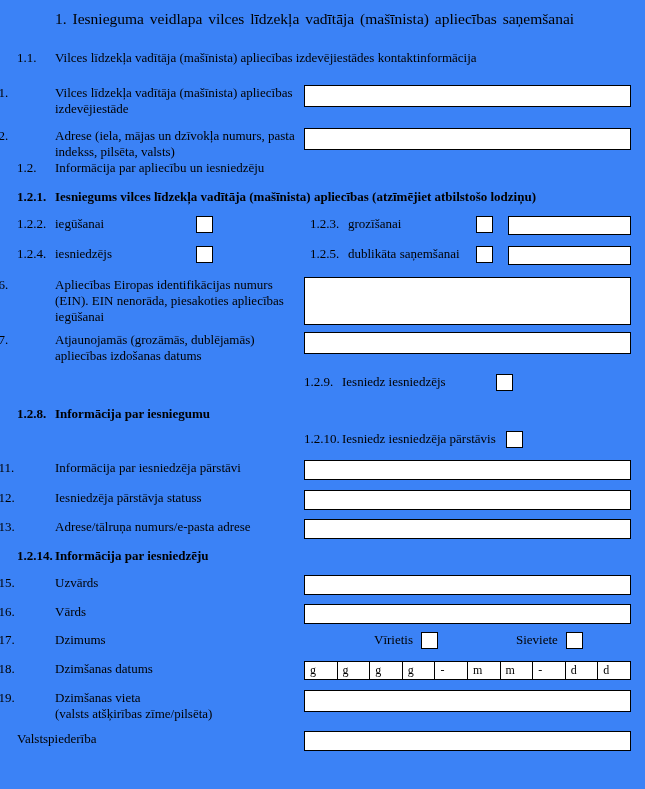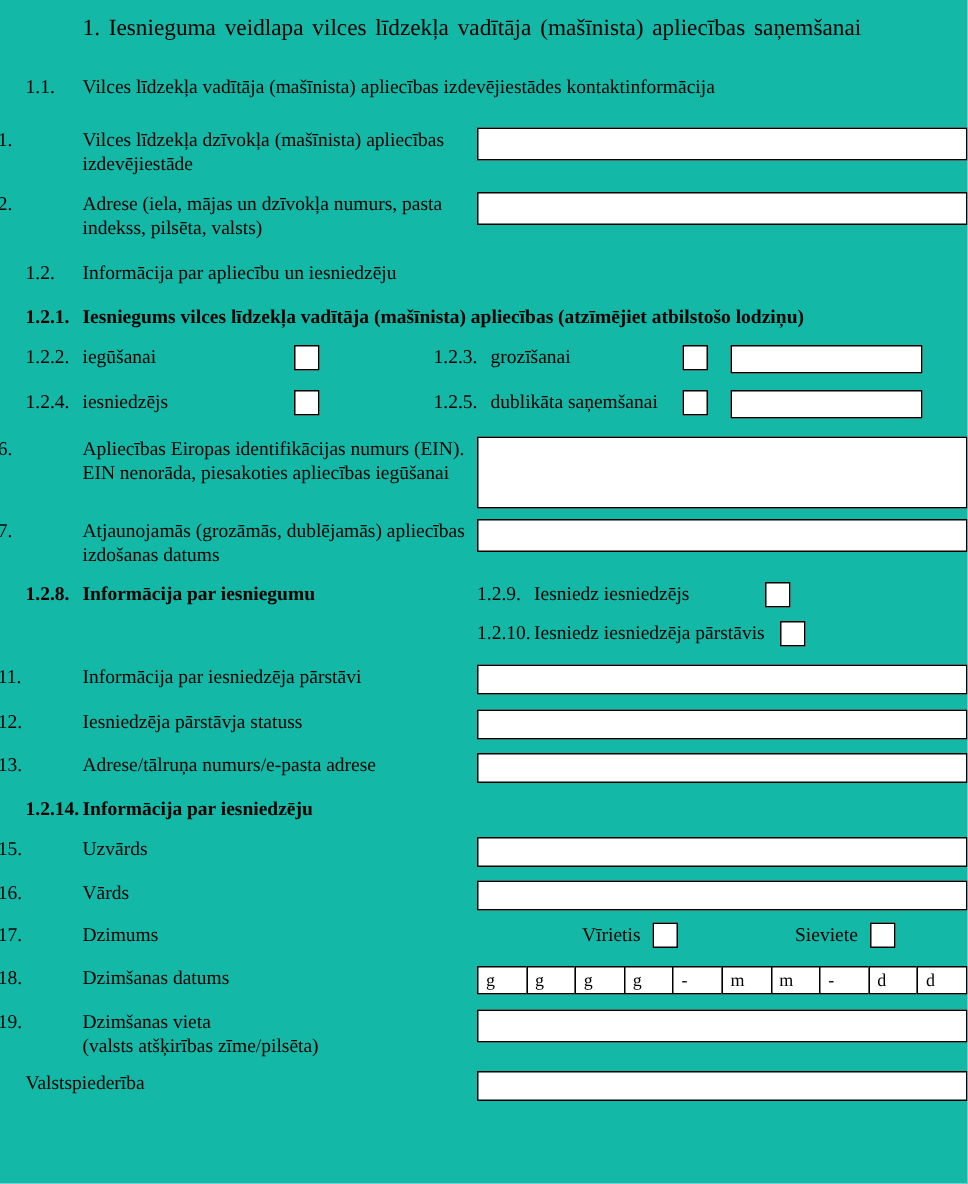--- a/index.html
+++ b/index.html
@@ -1,77 +1,77 @@
 <!DOCTYPE html>
 <html lang="lv"><head>
 <meta charset="utf-8">
 <style>
   html, body { margin: 0; padding: 0; background: #ffffff; }
   .page {
     width: 645px;
     min-height: 789px;
     box-sizing: border-box;
-    padding: 8px 0 12px 17px;
+    padding: 8px 14px 12px 17px;
     font-family: "Liberation Serif", serif;
     font-size: 13px;
     color: #000;
-    background: #14b8a6;
+    background: #3b82f6;
   }
   .title {
     margin: 0;
     padding-right: 8px;
     font-size: 15.5px;
     line-height: 1.4;
     text-align: justify;
     text-indent: 38px;
     word-spacing: 2px;
   }
   .heading { font-weight: normal; }
-  .b { font-weight: bold; }
+  .b { font-weight: bold; margin-top: 32px; }
   .num { display: inline-block; min-width: 38px; }
   .row { display: flex; align-items: flex-start; }
   .lbl { flex: 1; padding-right: 8px; }
   .hang { padding-left: 38px; text-indent: -38px; }
   .lbl2 { padding-left: 38px; }
   .field { width: 327px; flex-shrink: 0; }
   .box { border: 1px solid #000; background: #fff; box-sizing: border-box; }
   .h22 { height: 22px; } .h20 { height: 20px; } .h48 { height: 48px; }
   .cb { display: inline-block; width: 15px; height: 15px; border: 1px solid #000; flex-shrink: 0; background:#fff; }
   .cbrow { display: flex; align-items: flex-start; }
   .cbrow .l1 { width: 179px; flex-shrink: 0; }
-  .cbrow .l2 { width: 166px; flex-shrink: 0; margin-left: 76px; }
+  .cbrow .l2 { width: 166px; flex-shrink: 0; margin-left: 97px; }
   .minibox { width: 126px; height: 17px; border: 1px solid #000; margin-left: 15px; background:#fff; }
   .sub { display: flex; align-items: center; font-family: Liberation Serif, serif; }
   .gfield { display: flex; align-items: center; padding-left: 70px; box-sizing: border-box; text-align: center; }
   .daterow { display: flex; }
   .dcell {
     flex: 1; height: 19px; line-height: 17px; border: 1px solid #000;
     padding-left: 5px; font-size: 12px; box-sizing: border-box; background:#fff;
   }
   .dcell + .dcell { margin-left: -1px; }
   .nowrap { white-space: nowrap; font-size: 13px; }
   .ml8 { margin-left: 8px; } .ml10 { margin-left: 10px; } .ml50 { margin-left: 50px; } .ml78 { margin-left: 78px; }
   .mt7{margin-top:7px}.mt8{margin-top:8px}.mt9{margin-top:9px}.mt10{margin-top:10px}
-  .mt11{margin-top:11px}.mt12{margin-top:12px}.mt13{margin-top:13px}.mt14{margin-top:14px}
+  .mt11{margin-top:11px}.mt12{margin-top:12px}.mt13{margin-top:13px}.mt14{}
   .mt19{margin-top:19px}.mt20{margin-top:20px}
 </style>
 </head>
 <body>
 
 <div class="page">
 
   <p class="title">1. Iesnieguma veidlapa vilces līdzekļa vadītāja (mašīnista) apliecības saņemšanai</p>
 
   <div class="heading mt20">
     <span class="num">1.1.</span><span>Vilces līdzekļa vadītāja (mašīnista) apliecības izdevējiestādes kontaktinformācija</span>
   </div>
 
   <div class="row mt19">
     <div class="lbl hang">
-      <span class="num">1.1.1.</span><span>Vilces līdzekļa dzīvokļa (mašīnista) apliecības izdevējiestāde</span>
+      <span class="num">1.1.1.</span><span>Vilces līdzekļa vadītāja (mašīnista) apliecības izdevējiestāde</span>
     </div>
     <div class="field">
       <div class="box h22"></div>
     </div>
   </div>
 
   <div class="row mt11">
     <div class="lbl hang">
       <span class="num">1.1.2.</span><span>Adrese (iela, mājas un dzīvokļa numurs, pasta indekss, pilsēta, valsts)</span>
     </div>

